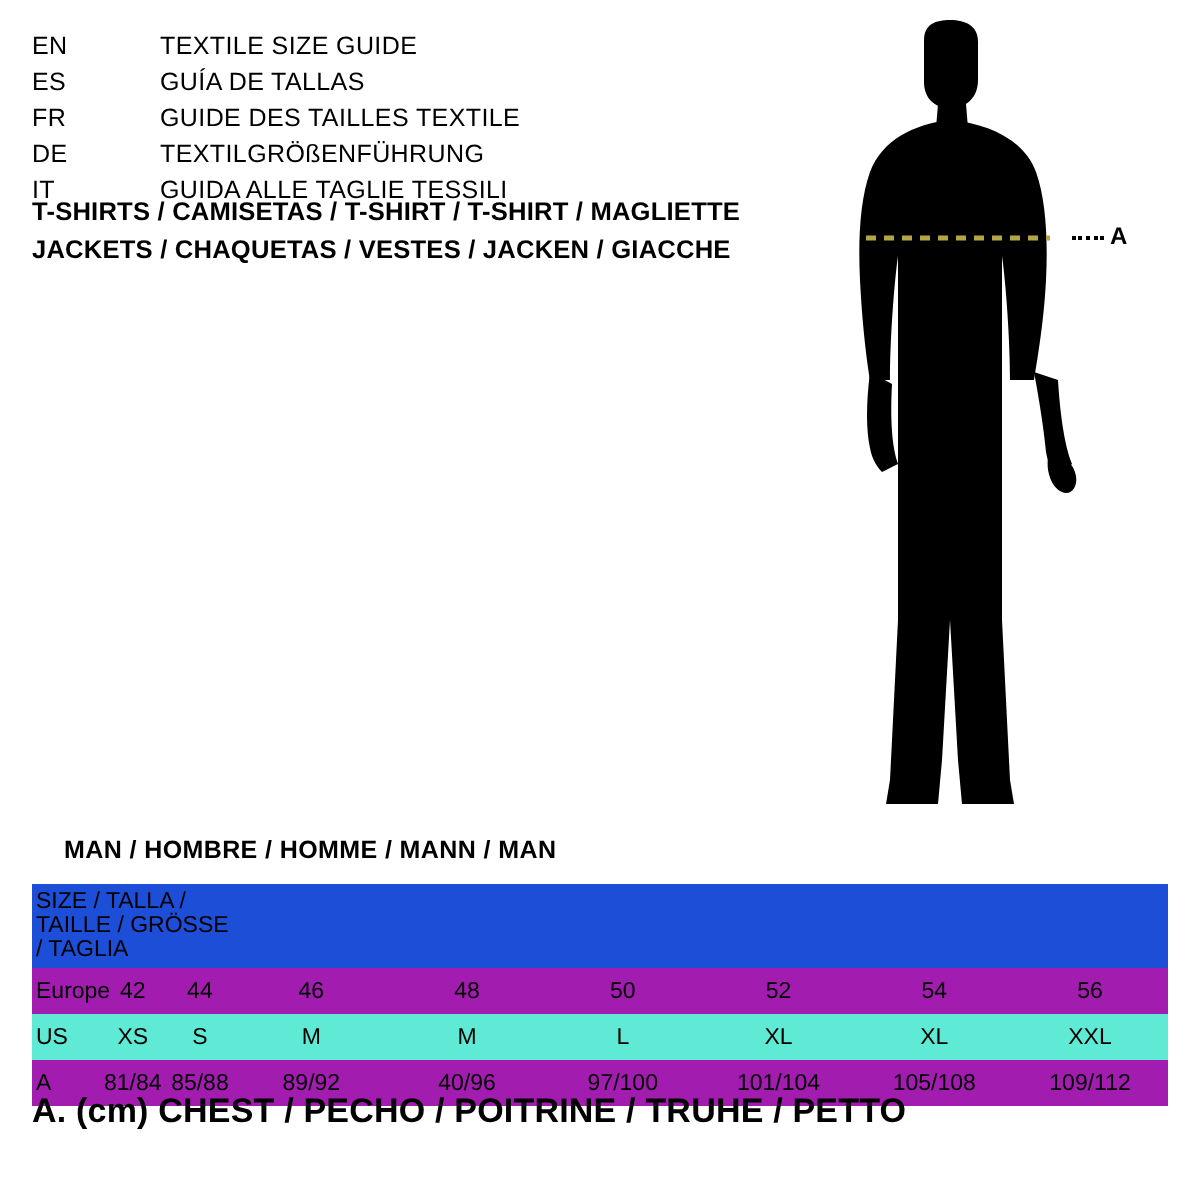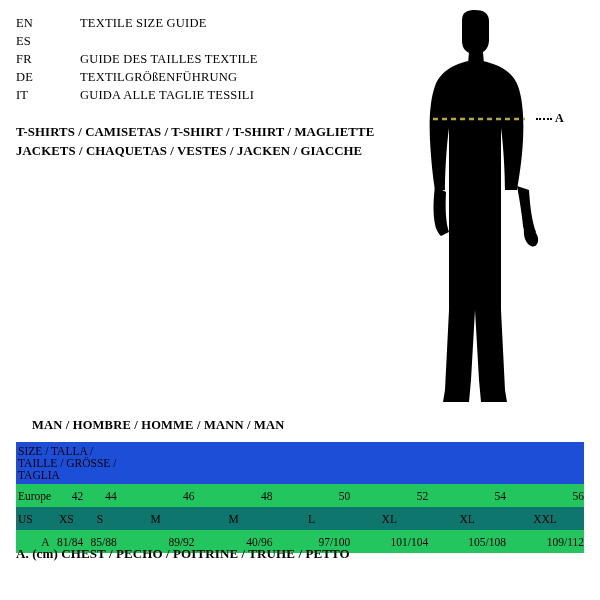--- a/index.html
+++ b/index.html
@@ -13,21 +13,20 @@
     font-family: "Liberation Sans", sans-serif;
     color: #000000;
     overflow: hidden;
     position: relative;
   }
 
   .page {
     position: relative;
     width: 600px;
     height: 432px;
-    font-family: Liberation Serif, serif;
   }
 
   
   .lang-block {
     position: absolute;
     left: 16px;
     top: 16px;
     width: 360px;
   }
   .lang-row {
@@ -43,21 +42,21 @@
   }
   .lang-text {
     flex: 1 1 auto;
     margin-left: 20px;
   }
 
   
   .cat-block {
     position: absolute;
     left: 16px;
-    top: 125px;
+    top: 98px;
     width: 400px;
   }
   .cat-line {
     font-size: 12.8px;
     font-weight: bold;
     height: 19px;
     letter-spacing: 0.1px;
   }
 
   
@@ -110,57 +109,57 @@
   table.size-table td {
     padding: 3px 0 3px 0;
     height: 17px;
     vertical-align: middle;
   }
   .row-head td {
     background: #1d4ed8;
     font-weight: normal;
   }
   .row-shade td {
-    background: #0f766e;
+    background: #5eead4;
   }
   .row-plain td {
-    background: #22c55e;
-    text-align: right;
+    background: #a21caf;
   }
   .col-label {
     width: 86px;
     padding-left: 2px !important;
     text-align: left;
   }
   .cell {
     text-align: center;
     width: 68px;
   }
 
   .footnote {
     position: absolute;
     left: 16px;
     top: 546px;
-    font-size: 13px;
+    font-size: 17px;
     font-weight: bold;
     letter-spacing: 0.1px;
   }
 </style>
 </head>
 <body>
 
 <div class="page">
 
   <div class="lang-block">
     <div class="lang-row">
       <span class="lang-code">EN</span>
       <span class="lang-text">TEXTILE SIZE GUIDE</span>
     </div>
     <div class="lang-row">
       <span class="lang-code">ES</span>
+      <span class="lang-text">GUÍA DE TALLAS</span>
     </div>
     <div class="lang-row">
       <span class="lang-code">FR</span>
       <span class="lang-text">GUIDE DES TAILLES TEXTILE</span>
     </div>
     <div class="lang-row">
       <span class="lang-code">DE</span>
       <span class="lang-text">TEXTILGRÖßENFÜHRUNG</span>
     </div>
     <div class="lang-row">

